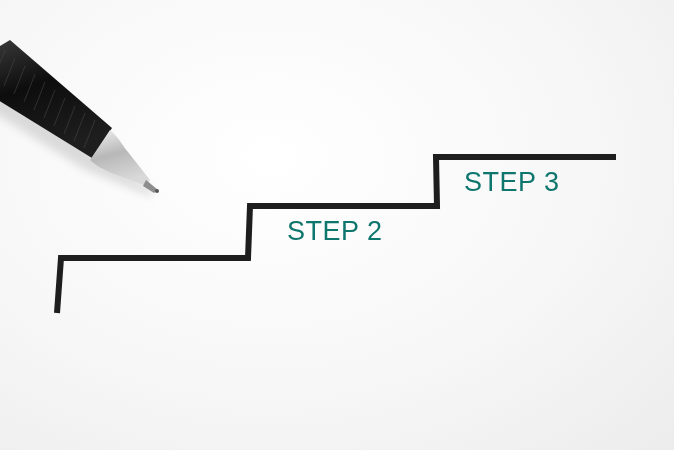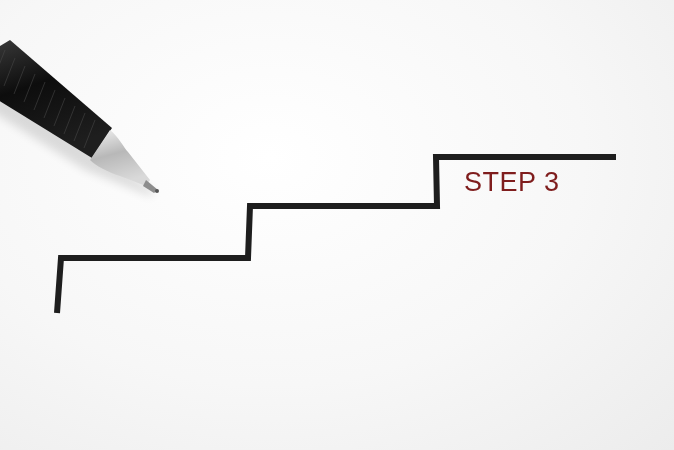--- a/index.html
+++ b/index.html
@@ -4,21 +4,21 @@
 <style>
   html, body { margin: 0; padding: 0; }
   body {
     width: 674px; height: 450px; overflow: hidden; position: relative;
     background: radial-gradient(ellipse at 40% 35%, #ffffff 0%, #f7f7f7 55%, #ececec 100%);
     font-family: "Liberation Sans", sans-serif;
   }
   .scene { position: absolute; left: 0; top: 0; width: 674px; height: 450px; }
   .stairs { position: absolute; left: 0; top: 0; }
   .step-label {
-    position: absolute; color: #7f1d1d; font-size: 27px; letter-spacing: 0.5px;
+    position: absolute; color: #0f766e; font-size: 27px; letter-spacing: 0.5px;
     font-family: "Liberation Sans", sans-serif; white-space: nowrap;
   }
   .pen { position: absolute; left: 0; top: 0; }
 </style>
 </head>
 <body>
 
 <div class="scene">
 
   <svg class="pen" width="674" height="450">
@@ -58,14 +58,15 @@
     <path d="M110,130 C118,136 124,148 128,152 L150,180 L146,186 L120,176 C108,172 96,166 90,160 Z" fill="url(#metal)"></path>
 
     <path d="M146,180 L158,190 L154,193 L143,186 Z" fill="#8d8d8d"></path>
     <circle cx="157" cy="191" r="2" fill="#555"></circle>
   </svg>
 
   <svg class="stairs" width="674" height="450">
     <polyline points="57,313 61,258 248,258 250,206 437,206 436,157 616,157" fill="none" stroke="#1e1e1e" stroke-width="6" stroke-linejoin="miter"></polyline>
   </svg>
 
+  <span class="step-label" style="left:287px; top:216px;">STEP 2</span>
   <span class="step-label" style="left:464px; top:167px;">STEP 3</span>
 </div>
 
 </body></html>

